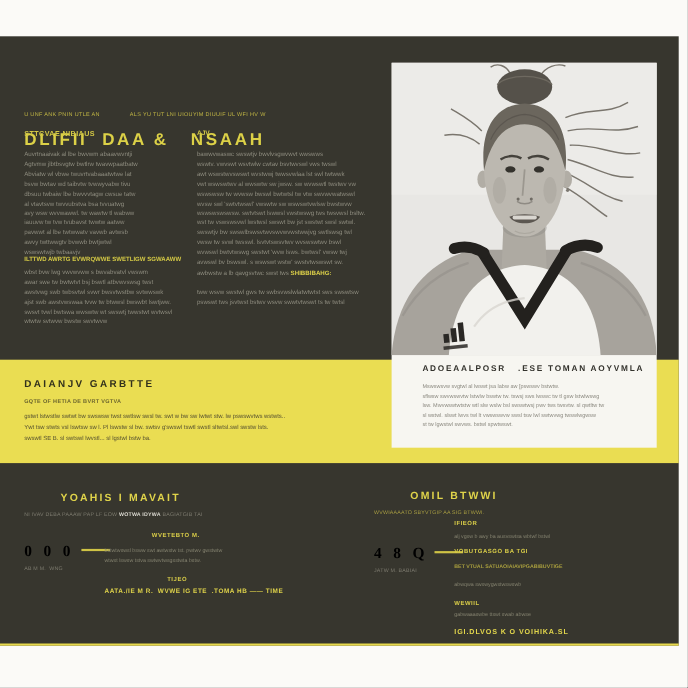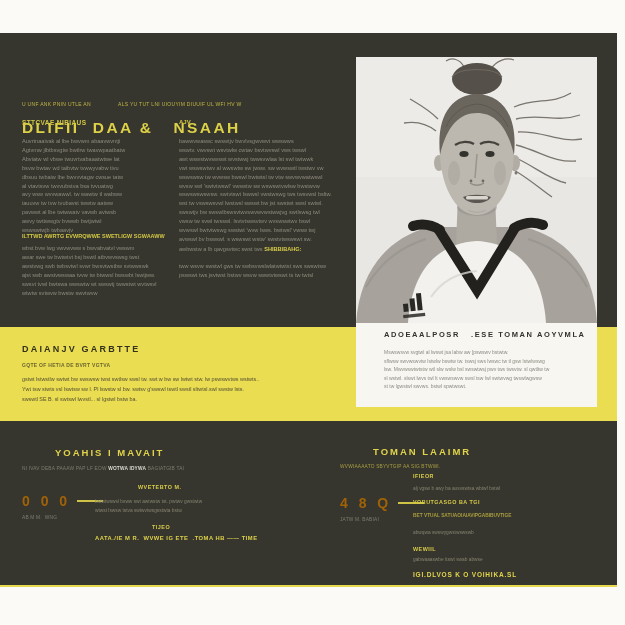--- a/index.html
+++ b/index.html
@@ -20,21 +20,21 @@
   .bodytext{color:#8d8b7e;font-size:5.6px;line-height:8.9px;}
   .bodytext div{white-space:nowrap;overflow:hidden;}
   .cap-body div{white-space:nowrap;overflow:hidden;}
   .band-heading{font-size:9px;font-weight:bold;letter-spacing:2.2px;color:#32311c;}
   .band-subline{font-size:5px;font-weight:bold;color:#6d662e;letter-spacing:0.3px;}
   .band-body{font-size:5.4px;line-height:10px;color:#555030;}
   .band-body div{white-space:nowrap;overflow:hidden;}
   .bot-heading{font-size:9.5px;font-weight:bold;letter-spacing:2px;color:#e0d44a;white-space:pre;margin-left:33px;}
   .tiny-gray{font-size:4.8px;color:#7e7c70;letter-spacing:0.2px;white-space:pre;}
   .tiny-white{color:#dcdad1;font-weight:bold;}
-  .stat-value{font-size:14px;font-weight:bold;letter-spacing:3.5px;color:#a16207;white-space:pre;}
+  .stat-value{font-size:14px;font-weight:bold;letter-spacing:3.5px;color:#000000;white-space:pre;font-family:Liberation Serif, serif;}
   .stat-rule{display:inline-block;width:26px;height:2px;background:#cfc345;vertical-align:4px;margin-left:6px;}
   .mini-label{font-size:5.4px;font-weight:bold;color:#d8cc48;letter-spacing:0.5px;white-space:pre;}
   .mini-text{font-size:4.8px;color:#84826f;white-space:pre;}
   .mini-link{font-size:4.8px;font-weight:bold;color:#a89e3e;white-space:pre;}
   .cta{font-size:5.8px;font-weight:bold;color:#ddd14a;letter-spacing:0.5px;white-space:pre;}
   .highlight{color:#d8cc48;font-weight:bold;}
   .footer-link{font-size:6.5px;font-weight:bold;color:#e2d64c;letter-spacing:0.8px;white-space:pre;}
 </style>
 </head>
 <body>
@@ -186,21 +186,21 @@
   <div class="abs" style="left:22px;top:492px;z-index:3;">
     <span class="stat-value">0 0 0</span><span class="stat-rule"></span>
     <div class="tiny-gray" style="margin-top:5px;">AB M M.  WNG</div>
   </div>
 
   <div class="abs mini-label" style="left:138px;top:484px;z-index:3;">WVETEBTO M.</div>
   <div class="abs mini-text" style="left:95px;top:497px;width:145px;line-height:9px;z-index:3;"><div>bstwtwswsl bsww swt awtwstw tst. pwtwv gwstwtw</div><div>wtwst lswsw tstva swtwvtwsgsstwta bstw.</div></div>
   <div class="abs mini-label" style="left:152px;top:524px;z-index:3;">TIJEO</div>
   <div class="abs cta" style="left:95px;top:535px;z-index:3;"><span>AATA./IE M R.  WVWE IG ETE  .TOMA HB </span><span>――</span><span> TIME</span></div>
 
-  <div class="abs bot-heading" style="left:340px;top:446px;z-index:3;">TOMAN LAAIMR</div>
+  <div class="abs bot-heading" style="left:340px;top:446px;z-index:3;">OMIL BTWWI</div>
   <div class="abs tiny-gray" style="left:340px;top:464px;color:#a89e42;z-index:3;">WVWIAAAATO SBYVTGIP AA SIG BTWWI.</div>
 
   <div class="abs mini-label" style="left:413px;top:473px;z-index:3;">IFIEOR</div>
   <div class="abs mini-text" style="left:413px;top:486px;z-index:3;">alj vgsw b awy ba ausvswtsa wbtwf bstwl</div>
 
   <div class="abs" style="left:340px;top:494px;z-index:3;">
     <span class="stat-value">4 8 Q</span><span class="stat-rule"></span>
     <div class="tiny-gray" style="margin-top:5px;">JATW M. BABIAI</div>
   </div>
 

